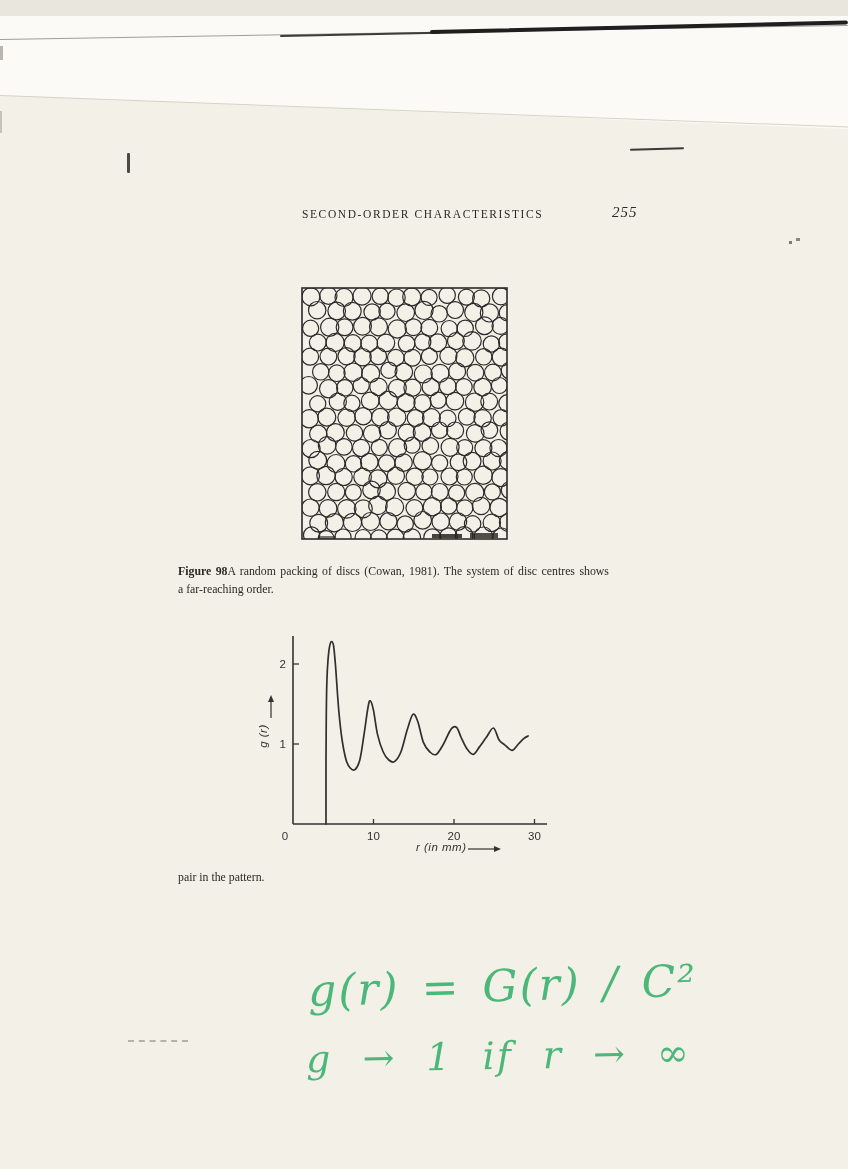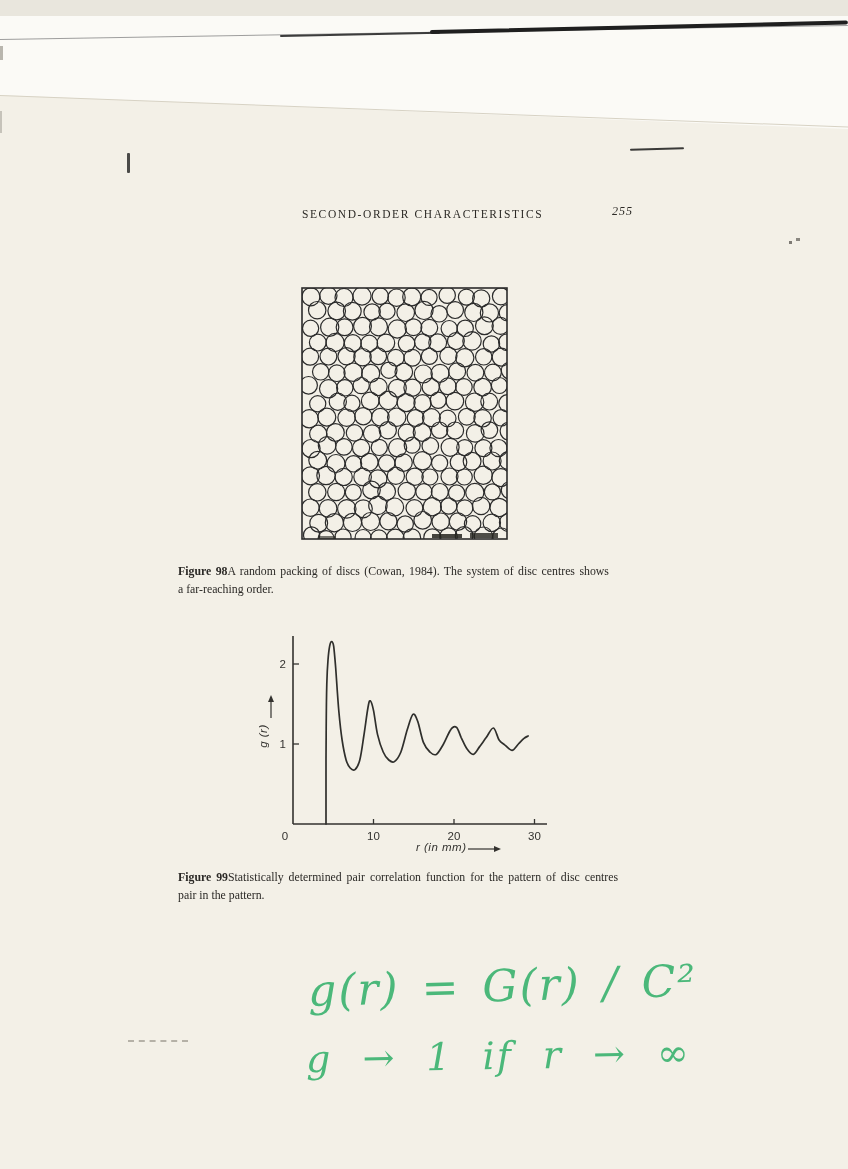--- a/index.html
+++ b/index.html
@@ -53,21 +53,21 @@
     border-top:2px dashed #949086;opacity:.65;
   }
 
   .running-head{
     position:absolute;left:302px;top:192px;
     font-size:11.5px;letter-spacing:1.6px;color:#2c2a26;
     font-family:"Liberation Serif",serif;
   }
   .page-num{
     position:absolute;left:612px;top:188px;
-    font-size:12px;font-style:italic;color:#2c2a26;letter-spacing:1px;
+    font-size:15px;font-style:italic;color:#2c2a26;letter-spacing:1px;
   }
 
   .figure-svg{position:absolute;}
   #fig98-svg{left:296px;top:266px;width:218px;height:264px;}
   #fig99-svg{left:230px;top:600px;width:330px;height:250px;}
 
   .caption{position:absolute;color:#2b2926;font-size:11.8px;line-height:17.6px;}
   .cap98{left:178px;top:547px;}
   .cap99{left:178px;top:853px;}
   .cap-line{white-space:nowrap;}
@@ -323,21 +323,21 @@
         <circle cx="483.4" cy="520.1" r="9.1" fill="none" stroke="#2b2b2b" stroke-width="1.2"></circle>
         <circle cx="501.5" cy="520.7" r="8.7" fill="none" stroke="#2b2b2b" stroke-width="1.2"></circle>
       </g>
       <rect x="302" y="272" width="205" height="251" fill="none" stroke="#2b2b2b" stroke-width="1.6"></rect>
       <rect x="432" y="518" width="30" height="4" fill="#24241f" opacity="0.85"></rect>
       <rect x="470" y="517" width="28" height="5" fill="#24241f" opacity="0.8"></rect>
       <rect x="318" y="520" width="18" height="3" fill="#24241f" opacity="0.6"></rect>
     </svg>
 
   <div class="caption cap98">
-    <div class="cap-line ws15"><b class="cap-label">Figure 98</b><span>A random packing of discs (Cowan, 1984). The system of disc centres shows</span></div>
+    <div class="cap-line ws15"><b class="cap-label">Figure 98</b><span>A random packing of discs (Cowan, 1981). The system of disc centres shows</span></div>
     <div class="cap-line">a far-reaching order.</div>
   </div>
 
   <svg id="fig99-svg" class="figure-svg" viewBox="230 600 330 250">
       <line x1="293" y1="620" x2="293" y2="808" stroke="#33322f" stroke-width="1.6"></line>
       <line x1="293" y1="808" x2="547" y2="808" stroke="#33322f" stroke-width="1.6"></line>
       <text x="285" y="824" text-anchor="middle" fill="#33322f" font-size="11.5px" font-family="&quot;Liberation Sans&quot;,sans-serif">0</text>
       <line x1="373.5" y1="808" x2="373.5" y2="803" stroke="#33322f" stroke-width="1.3"></line>
       <text x="373.5" y="824" text-anchor="middle" fill="#33322f" font-size="11.5px" font-family="&quot;Liberation Sans&quot;,sans-serif">10</text>
       <line x1="454" y1="808" x2="454" y2="803" stroke="#33322f" stroke-width="1.3"></line>
@@ -351,20 +351,19 @@
       <path d="M 326.0 808.0 C 326.0 800.0, 326.0 776.0, 326.0 760.0 C 326.0 744.0, 326.0 727.3, 326.2 712.0 C 326.3 696.7, 326.5 679.3, 326.8 668.0 C 327.1 656.7, 327.5 650.3, 328.0 644.0 C 328.5 637.7, 329.0 633.5, 329.6 630.4 C 330.2 627.3, 331.0 625.6, 331.6 625.6 C 332.3 625.6, 333.0 626.0, 333.7 630.4 C 334.3 634.8, 334.8 641.1, 335.7 652.0 C 336.5 662.9, 337.8 684.0, 338.9 696.0 C 340.0 708.0, 340.9 716.0, 342.1 724.0 C 343.3 732.0, 344.8 739.3, 346.1 744.0 C 347.5 748.7, 348.7 750.4, 350.2 752.0 C 351.6 753.6, 353.4 754.9, 355.0 753.6 C 356.6 752.3, 358.3 749.6, 359.8 744.0 C 361.3 738.4, 362.5 728.7, 363.8 720.0 C 365.2 711.3, 366.8 697.9, 367.9 692.0 C 368.9 686.1, 369.3 684.4, 370.3 684.8 C 371.2 685.2, 372.3 688.8, 373.5 694.4 C 374.7 700.0, 375.9 711.5, 377.5 718.4 C 379.1 725.3, 381.3 731.7, 383.2 736.0 C 385.0 740.3, 386.9 742.4, 388.8 744.0 C 390.7 745.6, 392.4 746.9, 394.4 745.6 C 396.4 744.3, 398.7 741.3, 400.9 736.0 C 403.0 730.7, 405.3 719.9, 407.3 713.6 C 409.3 707.3, 411.2 699.7, 412.9 698.4 C 414.7 697.1, 416.0 700.9, 417.8 705.6 C 419.5 710.3, 421.4 721.3, 423.4 726.4 C 425.4 731.5, 427.7 734.0, 429.9 736.0 C 432.0 738.0, 434.0 739.7, 436.3 738.4 C 438.6 737.1, 441.1 732.1, 443.5 728.0 C 445.9 723.9, 448.6 716.4, 450.8 713.6 C 452.9 710.8, 454.7 709.9, 456.4 711.2 C 458.2 712.5, 459.5 718.0, 461.2 721.6 C 463.0 725.2, 464.9 730.0, 466.9 732.8 C 468.9 735.6, 471.2 738.8, 473.3 738.4 C 475.5 738.0, 477.6 733.2, 479.8 730.4 C 481.9 727.6, 483.9 724.7, 486.2 721.6 C 488.5 718.5, 491.3 711.6, 493.4 712.0 C 495.6 712.4, 497.2 721.2, 499.1 724.0 C 501.0 726.8, 502.6 727.1, 504.7 728.8 C 506.9 730.5, 509.7 734.5, 512.0 734.4 C 514.2 734.3, 516.4 730.0, 518.4 728.0 C 520.4 726.0, 522.4 723.7, 524.0 722.4 C 525.6 721.1, 527.4 720.4, 528.1 720.0" fill="none" stroke="#2f2f2c" stroke-width="1.7" stroke-linecap="round"></path>
       <line x1="468" y1="833" x2="494" y2="833" stroke="#33322f" stroke-width="1.2"></line>
       <polygon points="494,830 501,833 494,836" fill="#33322f"></polygon>
       <line x1="271" y1="702" x2="271" y2="686" stroke="#33322f" stroke-width="1.2"></line>
       <polygon points="268,686 271,679 274,686" fill="#33322f"></polygon>
     </svg>
   <div class="axis-label ylabel">g (r)</div>
   <div class="axis-label xlabel">r (in mm)</div>
 
   <div class="caption cap99">
-    <div class="cap-line ws2"><b class="cap-label">Figure 99</b><span>Statistically determined pair correlation function for the pattern of disc centres</span></div>
     <div class="cap-line">pair in the pattern.</div>
   </div>
 
   <div class="handwriting hw1">g(r) = G(r) / C²</div>
   <div class="handwriting hw2">g → 1  if  r → ∞</div>
 
 </div>
 
 </body></html>

